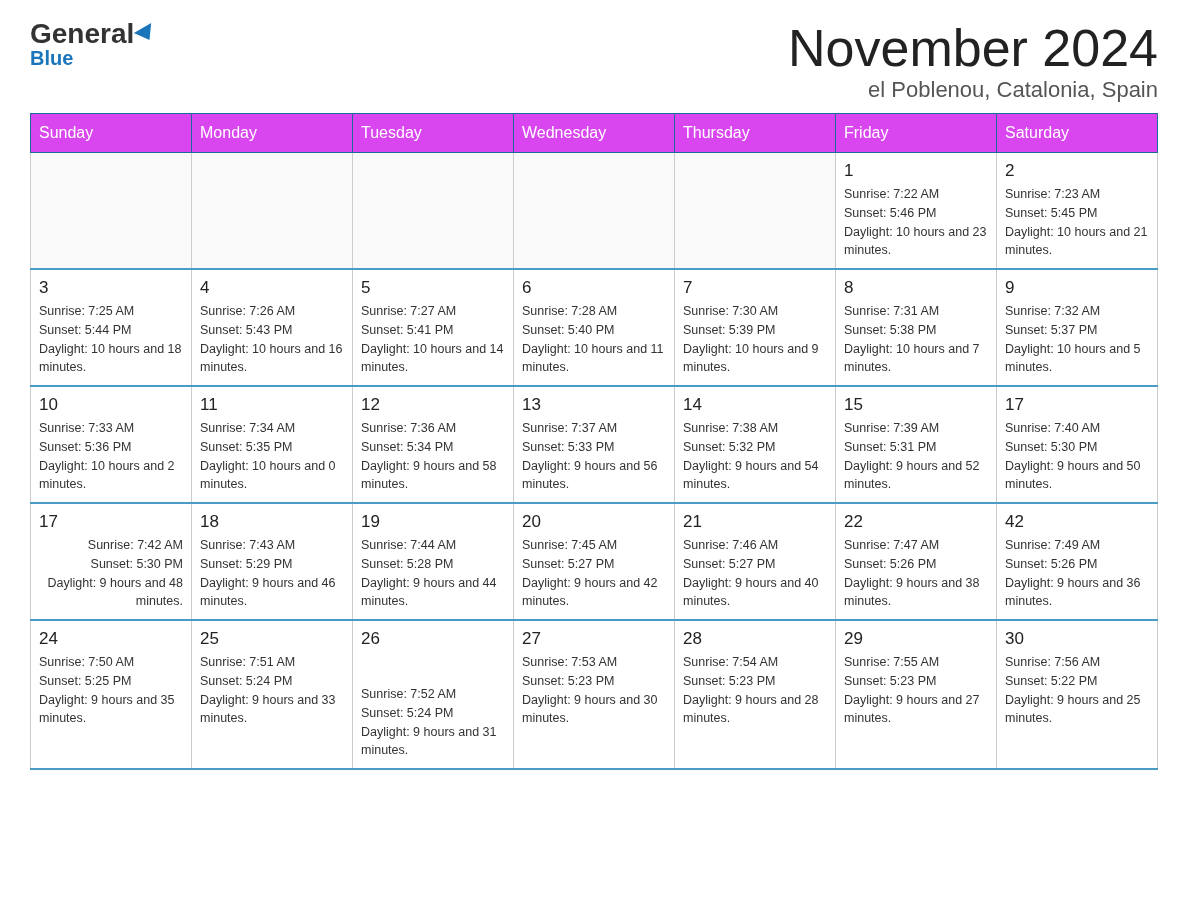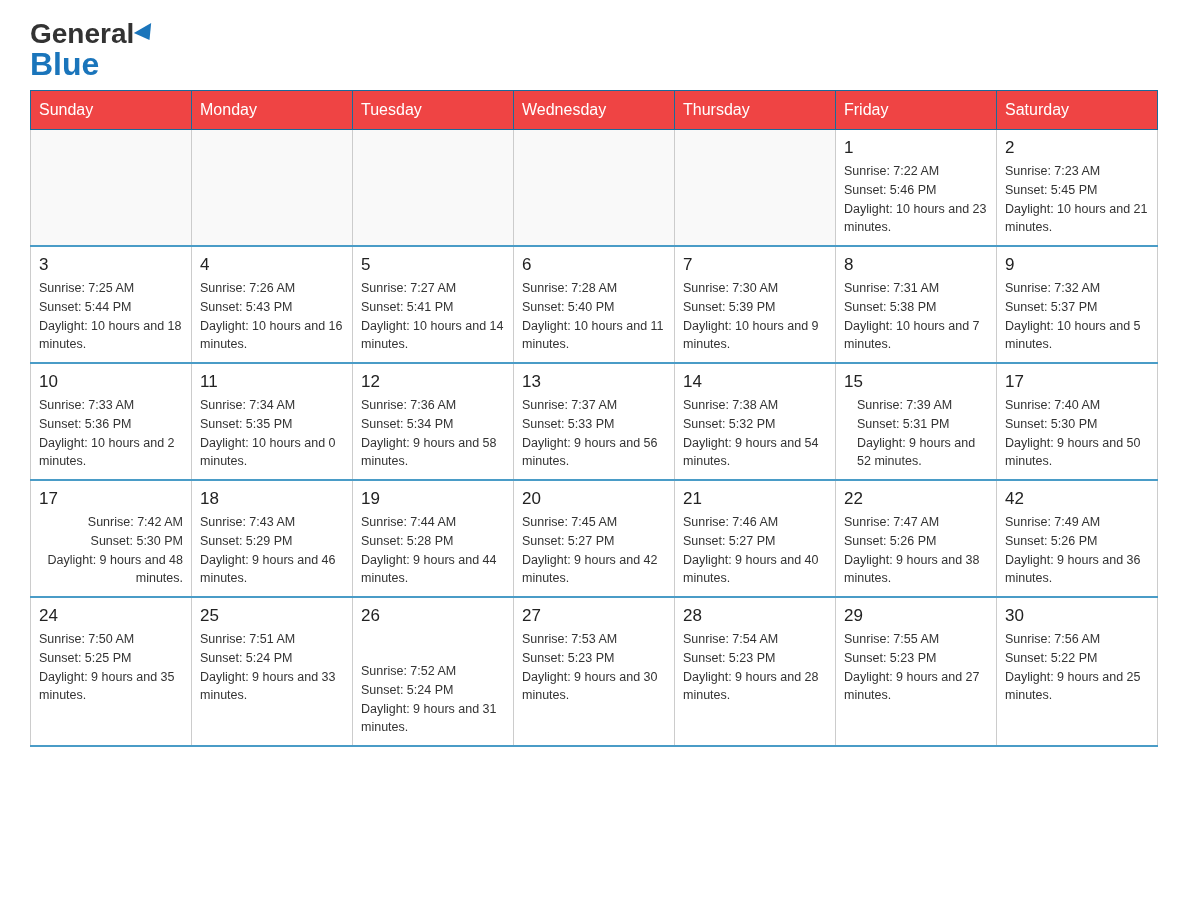--- a/index.html
+++ b/index.html
@@ -22,21 +22,21 @@
       align-items: flex-start;
       justify-content: center;
     }
     .logo-general {
       font-size: 28px;
       font-weight: bold;
       color: #333;
       line-height: 1;
     }
     .logo-blue {
-      font-size: 32px;
+      font-size: 20px;
       font-weight: bold;
       color: #1a75bb;
       line-height: 1;
     }
     .logo-triangle {
       display: inline-block;
       width: 0;
       height: 0;
       border-left: 10px solid transparent;
       border-right: 10px solid transparent;
@@ -62,21 +62,21 @@
       font-size: 22px;
       font-weight: normal;
       color: #555;
     }
     .calendar {
       width: 100%;
       border-collapse: collapse;
       margin-top: 10px;
     }
     .calendar thead tr {
-      background-color: #ef4444;
+      background-color: #d946ef;
       margin-left: 47px;
     }
     .calendar thead th {
       color: #ffffff;
       font-size: 16px;
       font-weight: normal;
       padding: 10px 8px;
       text-align: left;
       border: 1px solid #1a6b9a;
       width: calc(100% / 7);
@@ -116,20 +116,24 @@
 </head>
 <body>
 
 <div class="header">
   <div class="logo">
     <div class="logo-row">
       <span class="logo-general">General</span>
       <span class="logo-triangle"></span>
     </div>
     <span class="logo-blue">Blue</span>
+  </div>
+  <div class="title-block">
+    <h1>November 2024</h1>
+    <h2>el Poblenou, Catalonia, Spain</h2>
   </div>
 </div>
 
 <table class="calendar">
   <thead>
     <tr>
     <th>Sunday</th>
         <th>Monday</th>
         <th>Tuesday</th>
         <th>Wednesday</th>
@@ -228,21 +232,21 @@
 Daylight: 9 hours and 56 minutes.</div>
         </td>
         <td>
           <span class="day-num">14</span>
           <div class="day-info" style="white-space: pre-line;">Sunrise: 7:38 AM
 Sunset: 5:32 PM
 Daylight: 9 hours and 54 minutes.</div>
         </td>
         <td>
           <span class="day-num">15</span>
-          <div class="day-info" style="white-space: pre-line; margin-left: 13px;">Sunrise: 7:39 AM
+          <div class="day-info" style="white-space: pre-line;">Sunrise: 7:39 AM
 Sunset: 5:31 PM
 Daylight: 9 hours and 52 minutes.</div>
         </td>
         <td>
           <span class="day-num">17</span>
           <div class="day-info" style="white-space: pre-line;">Sunrise: 7:40 AM
 Sunset: 5:30 PM
 Daylight: 9 hours and 50 minutes.</div>
         </td>
       </tr>

